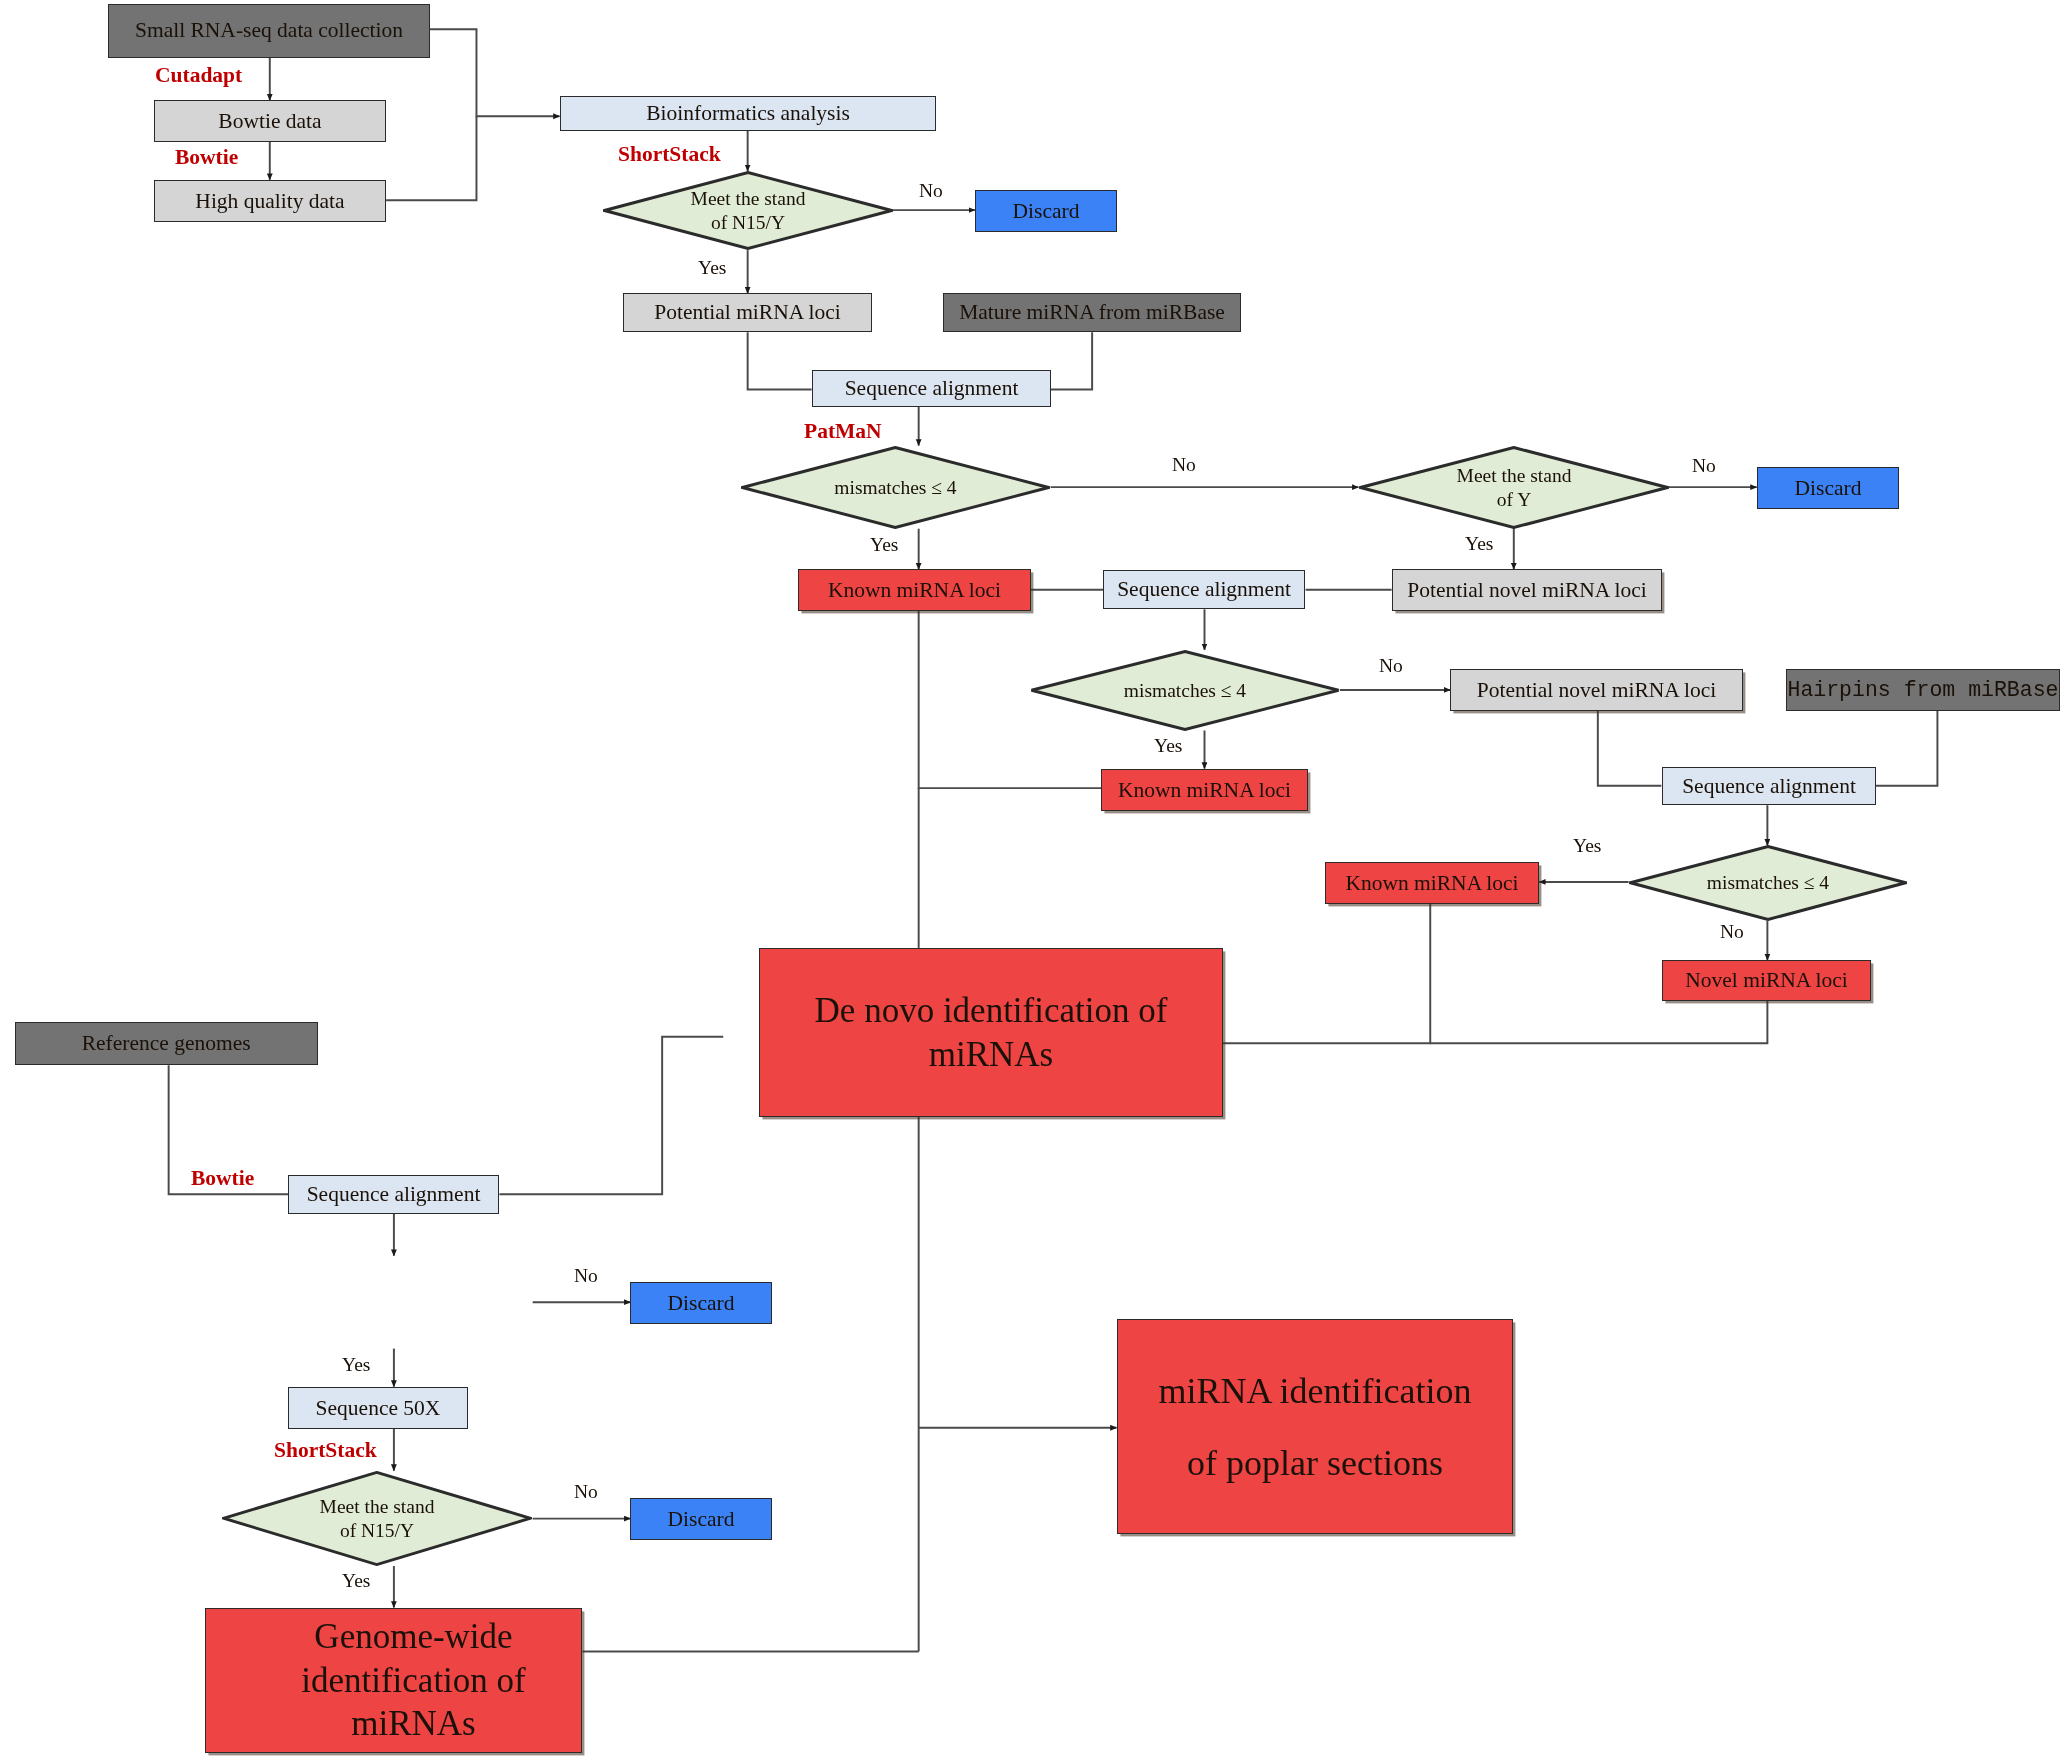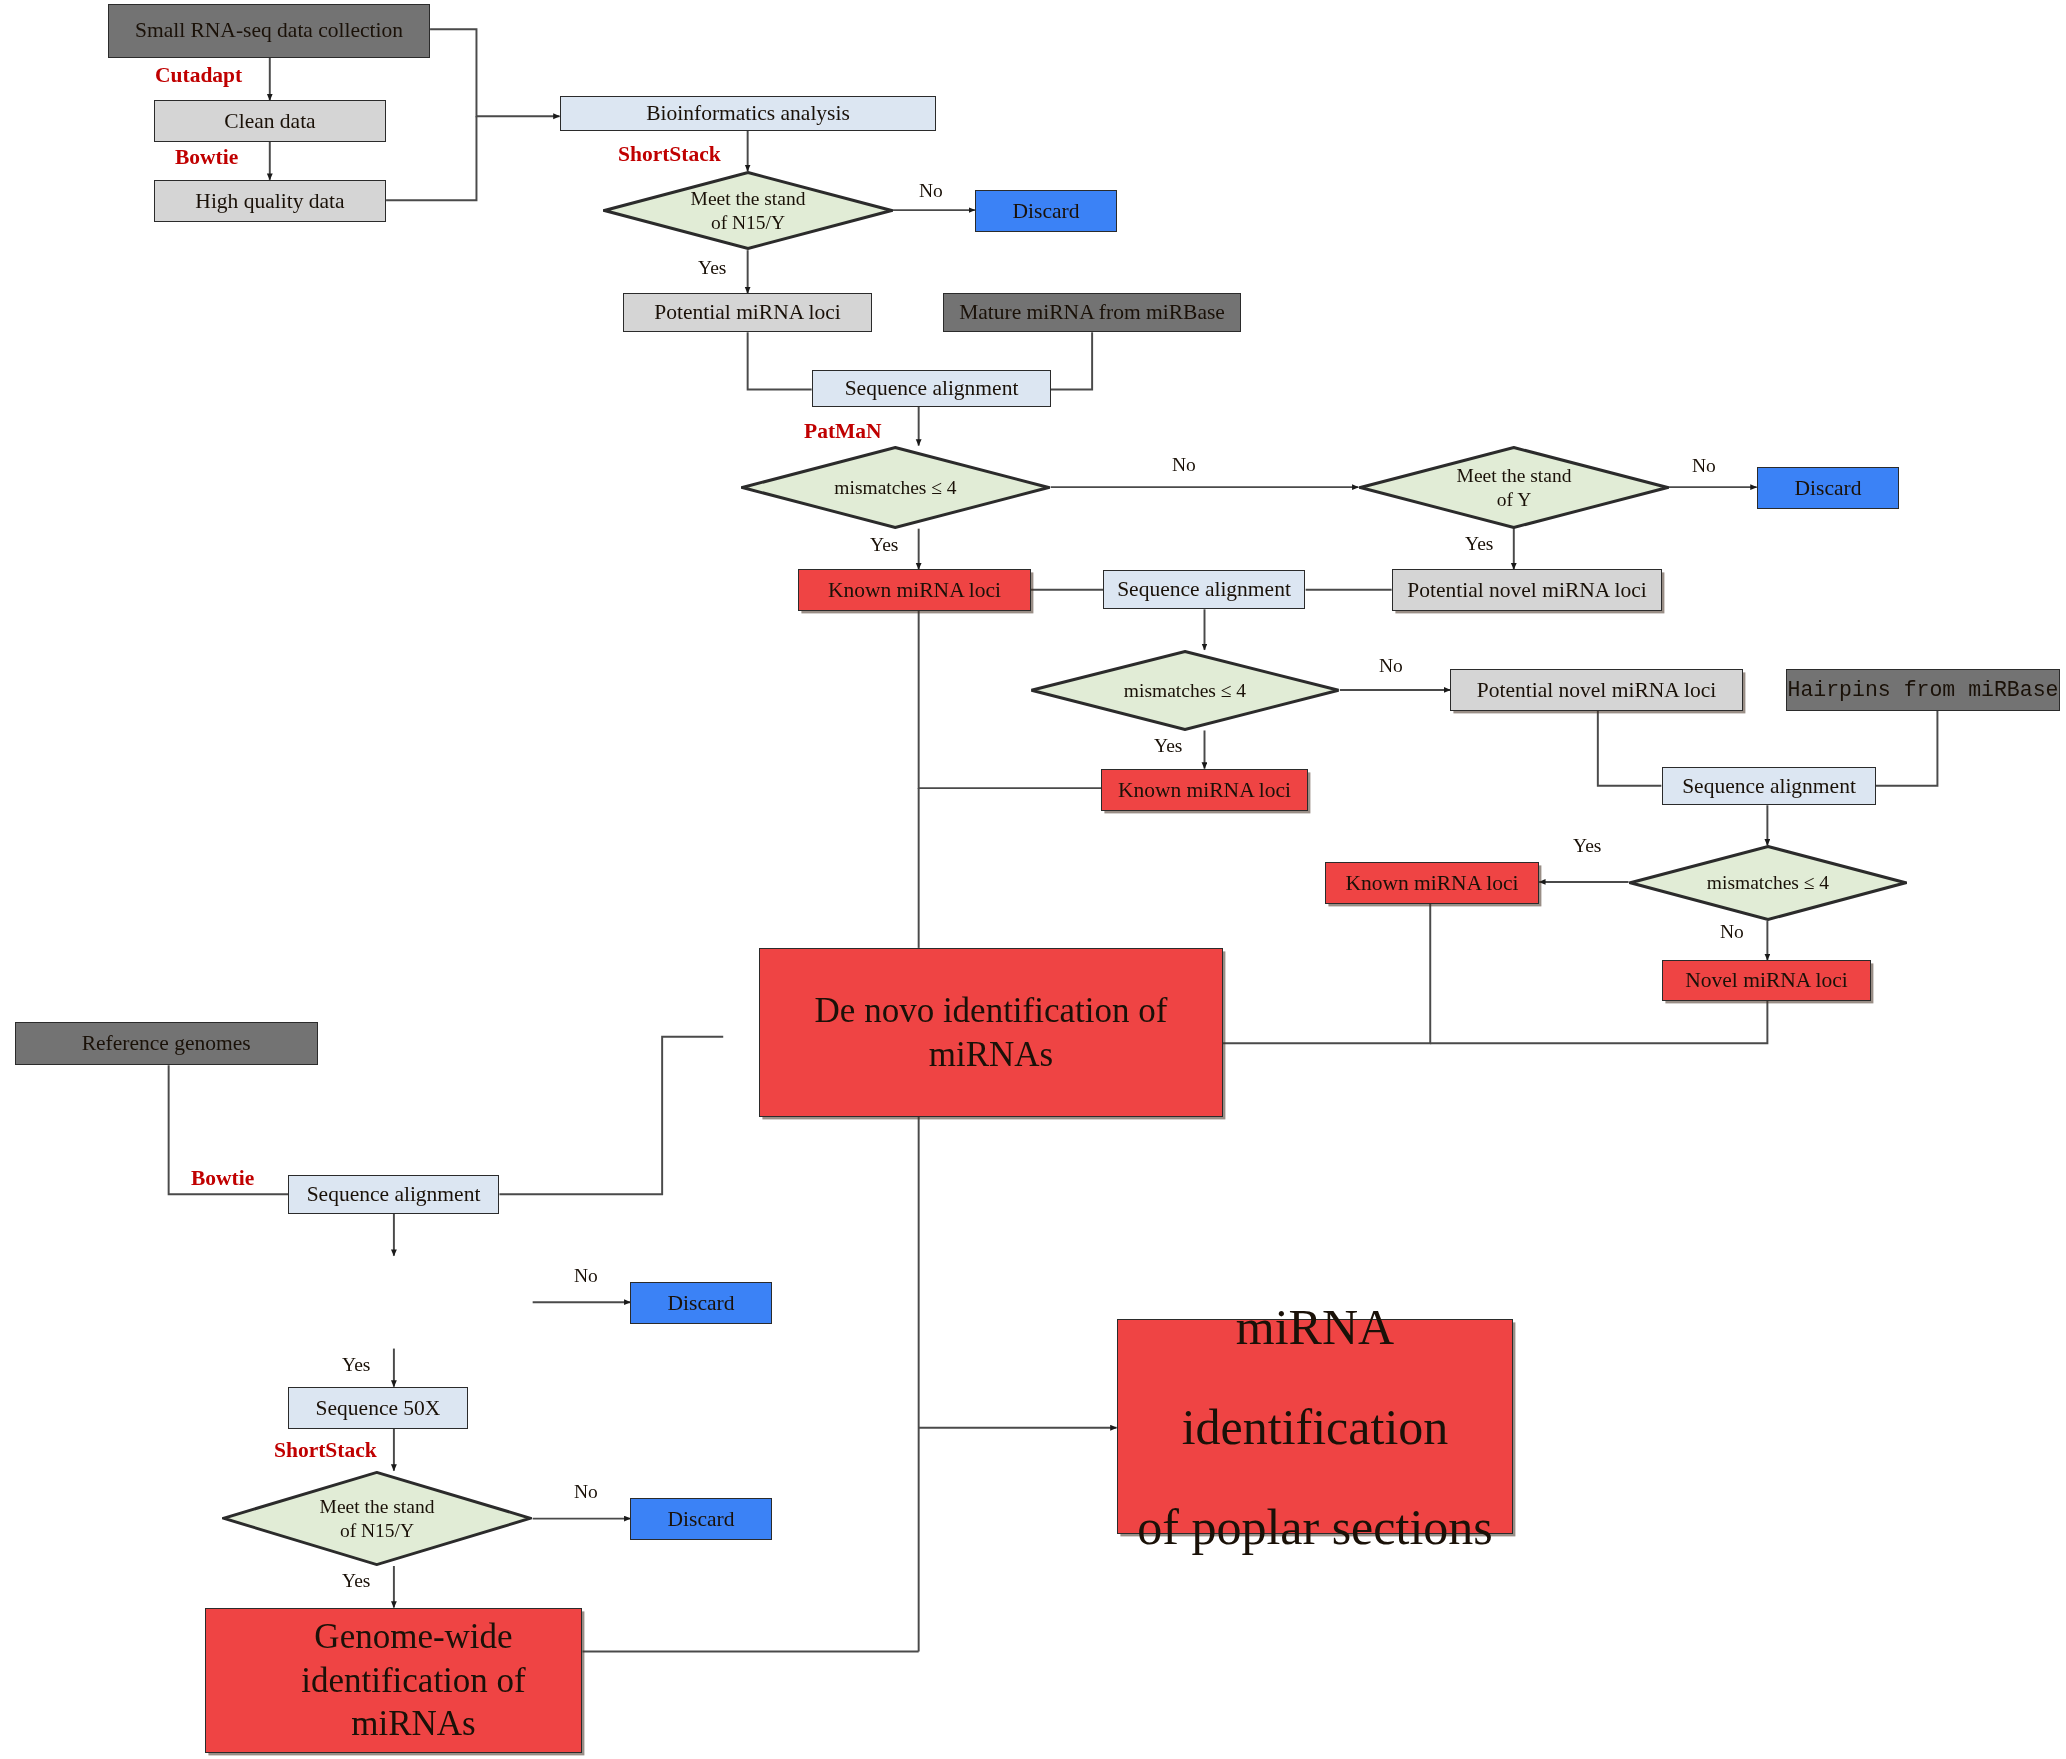--- a/index.html
+++ b/index.html
@@ -17,21 +17,21 @@
   .orange{background:#ef4444;}
   .diamond{position:absolute;display:flex;align-items:center;justify-content:center;}
   .diamond .dshape{position:absolute;left:0;top:0;width:100%;height:100%;}
   .diamond .dlabel{position:relative;z-index:2;text-align:center;color:#1a1108;line-height:1.2;}
   .edgelabel{position:absolute;color:#1a1108;white-space:nowrap;}
   .toollabel{position:absolute;color:#c00000;font-weight:bold;white-space:nowrap;
              font-family:"Liberation Serif","DejaVu Serif",serif;}
   .fs-sm{font-size:19.5px;}
   .fs-md{font-size:21.5px;}
   .fs-lg{font-size:35px;}
-  .fs-xl{font-size:50px;}
+  .fs-xl{font-size:36px;}
 </style>
 </head>
 <body>
 
 <div id="stage">
 
   <svg class="wires" viewBox="0 0 4228 3600">
     <defs>
       <marker id="ah" markerWidth="16" markerHeight="16" refX="13" refY="6" orient="auto" markerUnits="userSpaceOnUse">
         <path d="M0,0 L14,6 L0,12 z" fill="#1a1a1a"></path>
@@ -116,21 +116,21 @@
       <path d="M1880,2286 L1880,3380"></path>
       <path d="M1880,2922 L2285,2922" marker-end="url(#ah)"></path>
     </g>
   </svg>
 
   <div class="node peach fs-md" style="left:108px;top:3.9px;width:322px;height:54px;">
     <span>Small RNA-seq data collection</span>
   </div>
 
   <div class="node grey fs-md" style="left:154px;top:100px;width:232px;height:42px;">
-    <span>Clean data</span>
+    <span>Bowtie data</span>
   </div>
 
   <div class="node grey fs-md" style="left:154px;top:180px;width:232px;height:42px;">
     <span>High quality data</span>
   </div>
 
   <div class="node blue fs-md" style="left:560px;top:96px;width:376px;height:35px;">
     <span>Bioinformatics analysis</span>
   </div>
 

